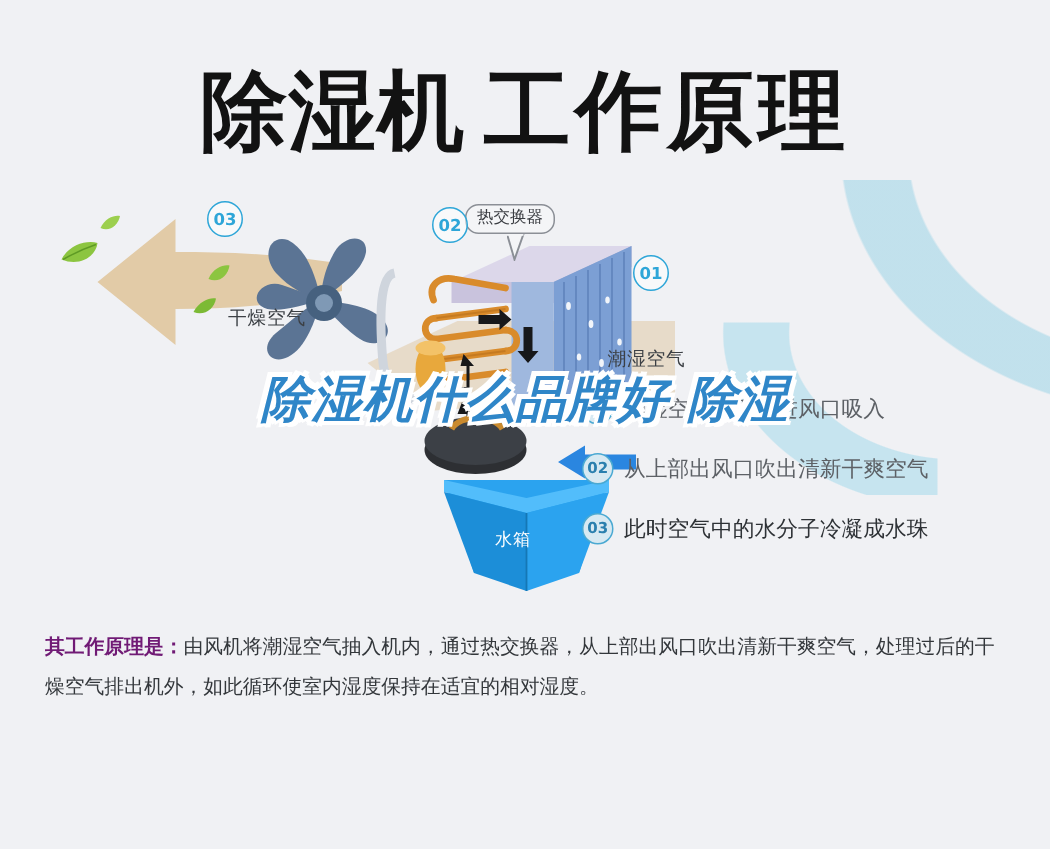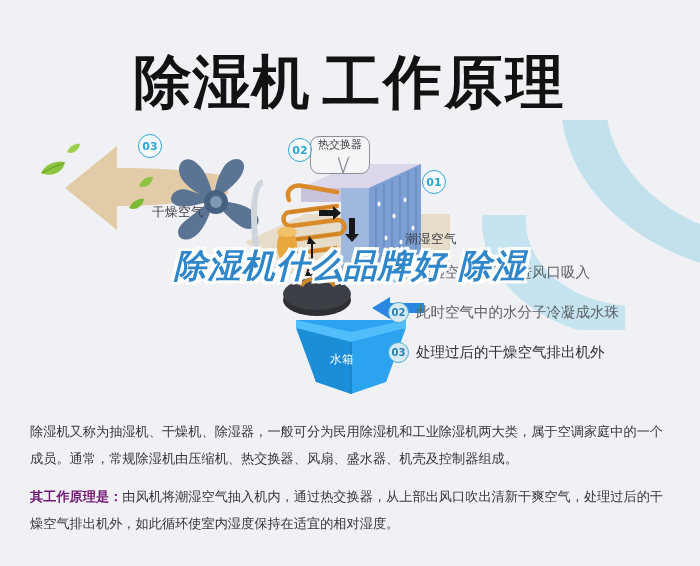--- a/index.html
+++ b/index.html
@@ -5,22 +5,22 @@
   html,body{margin:0;padding:0;}
   body{
     width:700px;height:566px;overflow:hidden;
     background:#f0f1f4;
     font-family:"Liberation Sans","DejaVu Sans",sans-serif;
   }
   .page{position:relative;width:700px;height:566px;background:#f0f1f4;}
 
   
   .header{
-    position:absolute;left:0;top:44px;width:700px;height:90px;
-    display:flex;align-items:flex-start;justify-content:center;
+    position:absolute;left:0;top:30px;width:700px;height:90px;
+    display:flex;align-items:center;justify-content:center;
   }
   .header-title{
     font-size:58px;font-weight:bold;color:#121212;
     letter-spacing:1px;white-space:nowrap;
     font-family:"DejaVu Sans","Liberation Sans",sans-serif;
   }
   .header-title .seg2{margin-left:12px;letter-spacing:3px;}
 
   
   .diagram{
@@ -51,21 +51,21 @@
   
   .fan{position:absolute;left:160px;top:32px;width:108px;height:100px;}
 
   
   .machine{position:absolute;left:245px;top:22px;width:215px;height:185px;}
 
   
   .callout{
     position:absolute;left:310px;top:16px;
     background:#f4f5f7;border:1.4px solid #8b8f96;border-radius:9px;
-    padding:2px 7px 21px;font-size:11px;color:#3a3d42;white-space:nowrap;
+    padding:2px 7px 3px;font-size:11px;color:#3a3d42;white-space:nowrap;
     font-family:"DejaVu Sans",sans-serif;line-height:1.15;
   }
   .callout-tail{
     position:absolute;left:338px;top:36px;width:12px;height:18px;
   }
 
   
   .badge{
     position:absolute;width:22px;height:22px;border-radius:50%;
     border:1.6px solid #2ea6d8;color:#2ea6d8;background:rgba(255,255,255,.55);
@@ -263,32 +263,31 @@
     <div class="ill-label" id="lbl-humid">潮湿空气</div>
     <div class="ill-label" id="lbl-tank">水箱</div>
 
     <div class="steps">
       <div class="step-row">
         <div class="step-badge">01</div>
         <div class="step-text dim">潮湿空气从下部进风口吸入</div>
       </div>
       <div class="step-row">
         <div class="step-badge">02</div>
-        <div class="step-text dim">此时空气中的水分子冷凝成水珠</div>
+        <div class="step-text dim">从上部出风口吹出清新干爽空气</div>
       </div>
       <div class="step-row">
         <div class="step-badge">03</div>
-        <div class="step-text">处理过后的干燥空气排出机外</div>
+        <div class="step-text">此时空气中的水分子冷凝成水珠</div>
       </div>
     </div>
 
   </div>
 
   <div class="overlay">
     <div class="overlay-line">除湿机什么品牌好 除湿</div>
   </div>
 
   <div class="body-copy">
-    <p>除湿机又称为抽湿机、干燥机、除湿器，一般可分为民用除湿机和工业除湿机两大类，属于空调家庭中的一个成员。通常，常规除湿机由压缩机、热交换器、风扇、盛水器、机壳及控制器组成。</p>
     <p><b>其工作原理是：</b><span>由风机将潮湿空气抽入机内，通过热交换器，从上部出风口吹出清新干爽空气，处理过后的干燥空气排出机外，如此循环使室内湿度保持在适宜的相对湿度。</span></p>
   </div>
 
 </div>
 
 </body></html>

